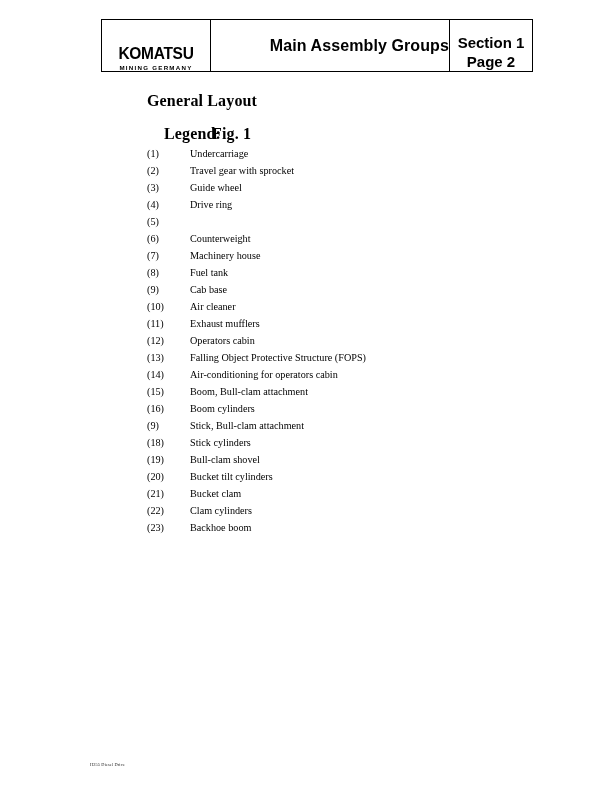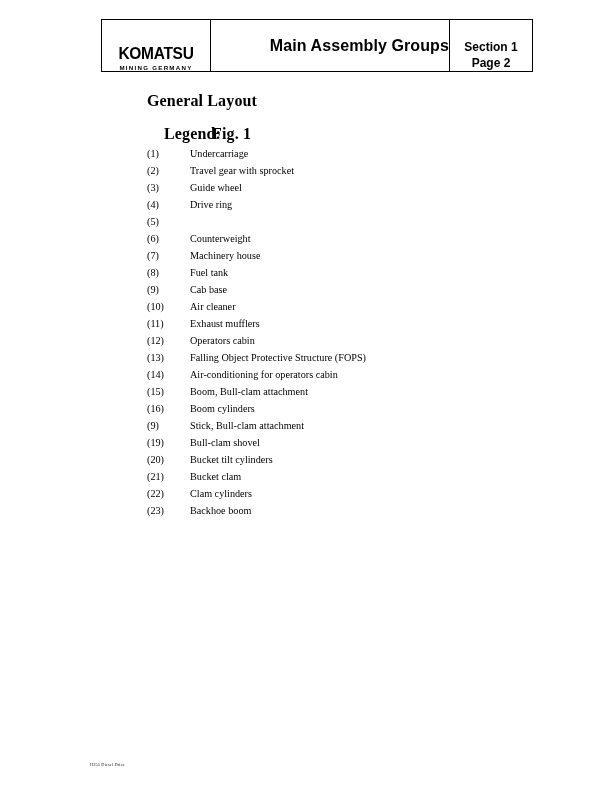--- a/index.html
+++ b/index.html
@@ -85,21 +85,21 @@
     font-family: "Liberation Sans", "DejaVu Sans", sans-serif;
     font-weight: bold;
     font-size: 16px;
     letter-spacing: 0.1px;
     text-align: center;
   }
 
   .section-text {
     font-family: "Liberation Sans", "DejaVu Sans", sans-serif;
     font-weight: bold;
-    font-size: 12px;
+    font-size: 15px;
     text-align: center;
     line-height: 1.28;
   }
 
   
   .doc-heading {
     position: absolute;
     left: 147px;
     top: 92px;
     font-family: "Liberation Serif", "DejaVu Serif", serif;
@@ -249,20 +249,24 @@
       </div>
       <div class="legend-row">
         <span class="legend-num">(16)</span>
         <span class="legend-label">Boom cylinders</span>
       </div>
       <div class="legend-row">
         <span class="legend-num">(9)</span>
         <span class="legend-label">Stick, Bull-clam attachment</span>
       </div>
       <div class="legend-row">
+        <span class="legend-num">(18)</span>
+        <span class="legend-label">Stick cylinders</span>
+      </div>
+      <div class="legend-row">
         <span class="legend-num">(19)</span>
         <span class="legend-label">Bull-clam shovel</span>
       </div>
       <div class="legend-row">
         <span class="legend-num">(20)</span>
         <span class="legend-label">Bucket tilt cylinders</span>
       </div>
       <div class="legend-row">
         <span class="legend-num">(21)</span>
         <span class="legend-label">Bucket clam</span>

